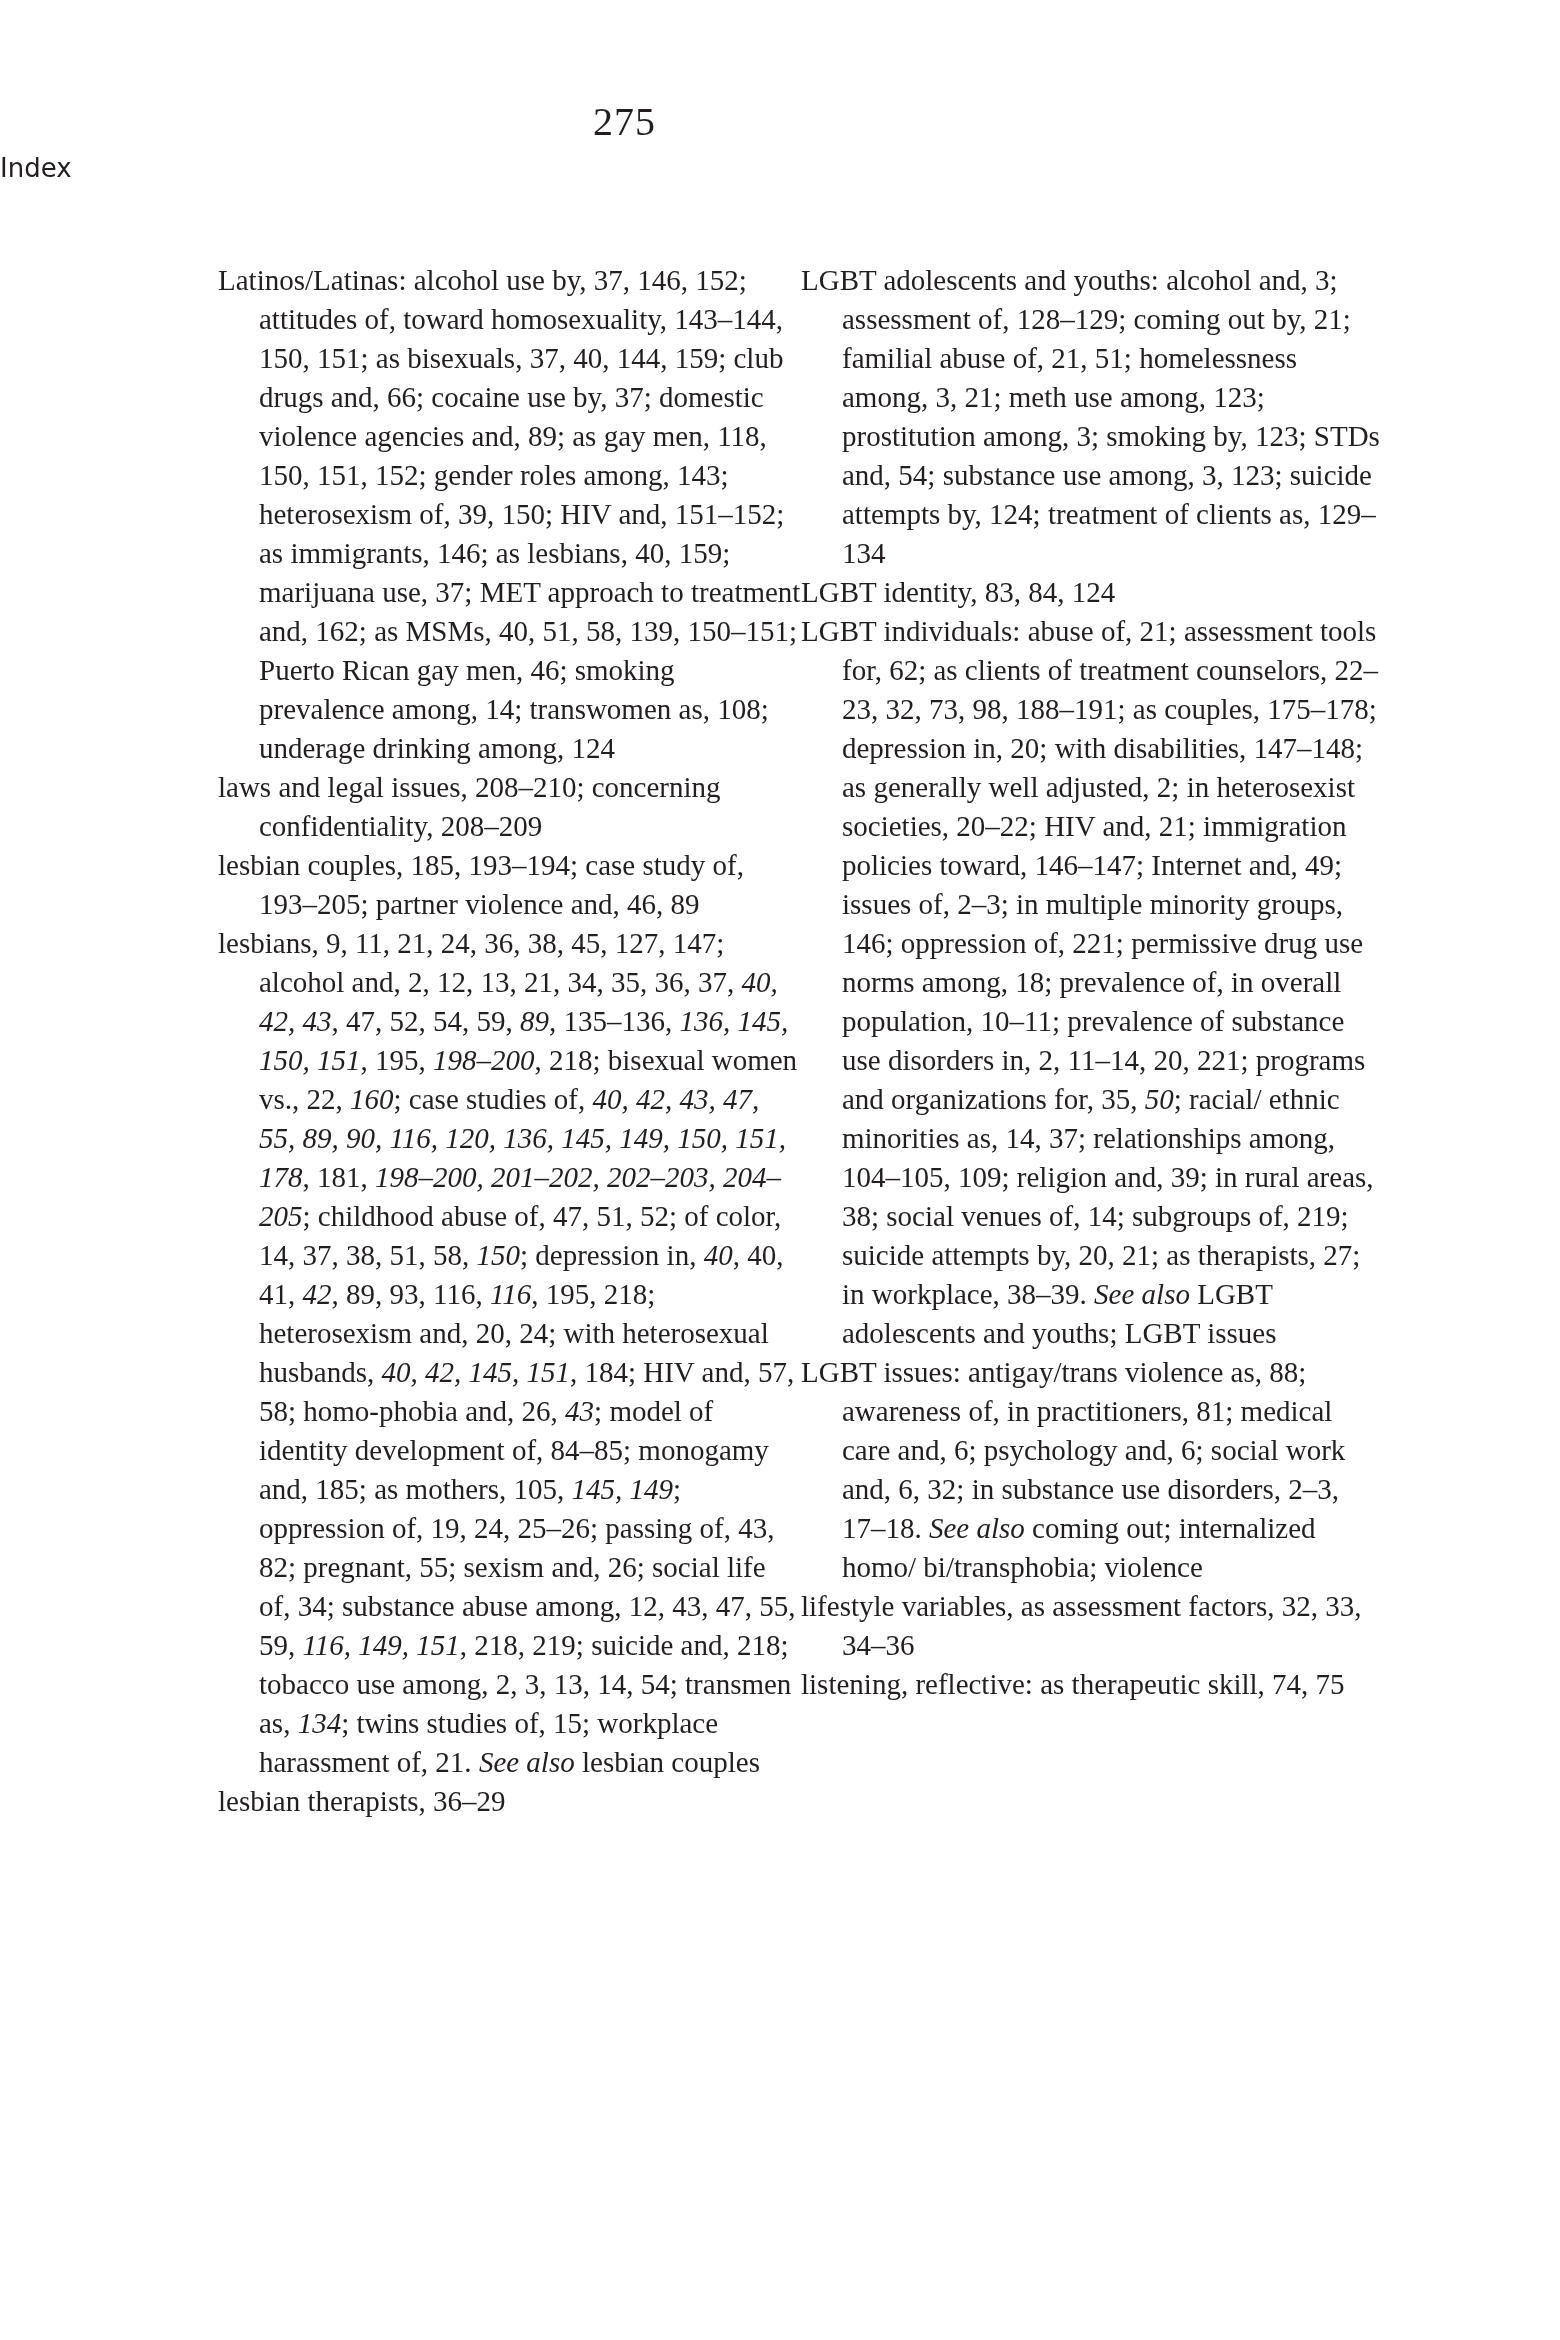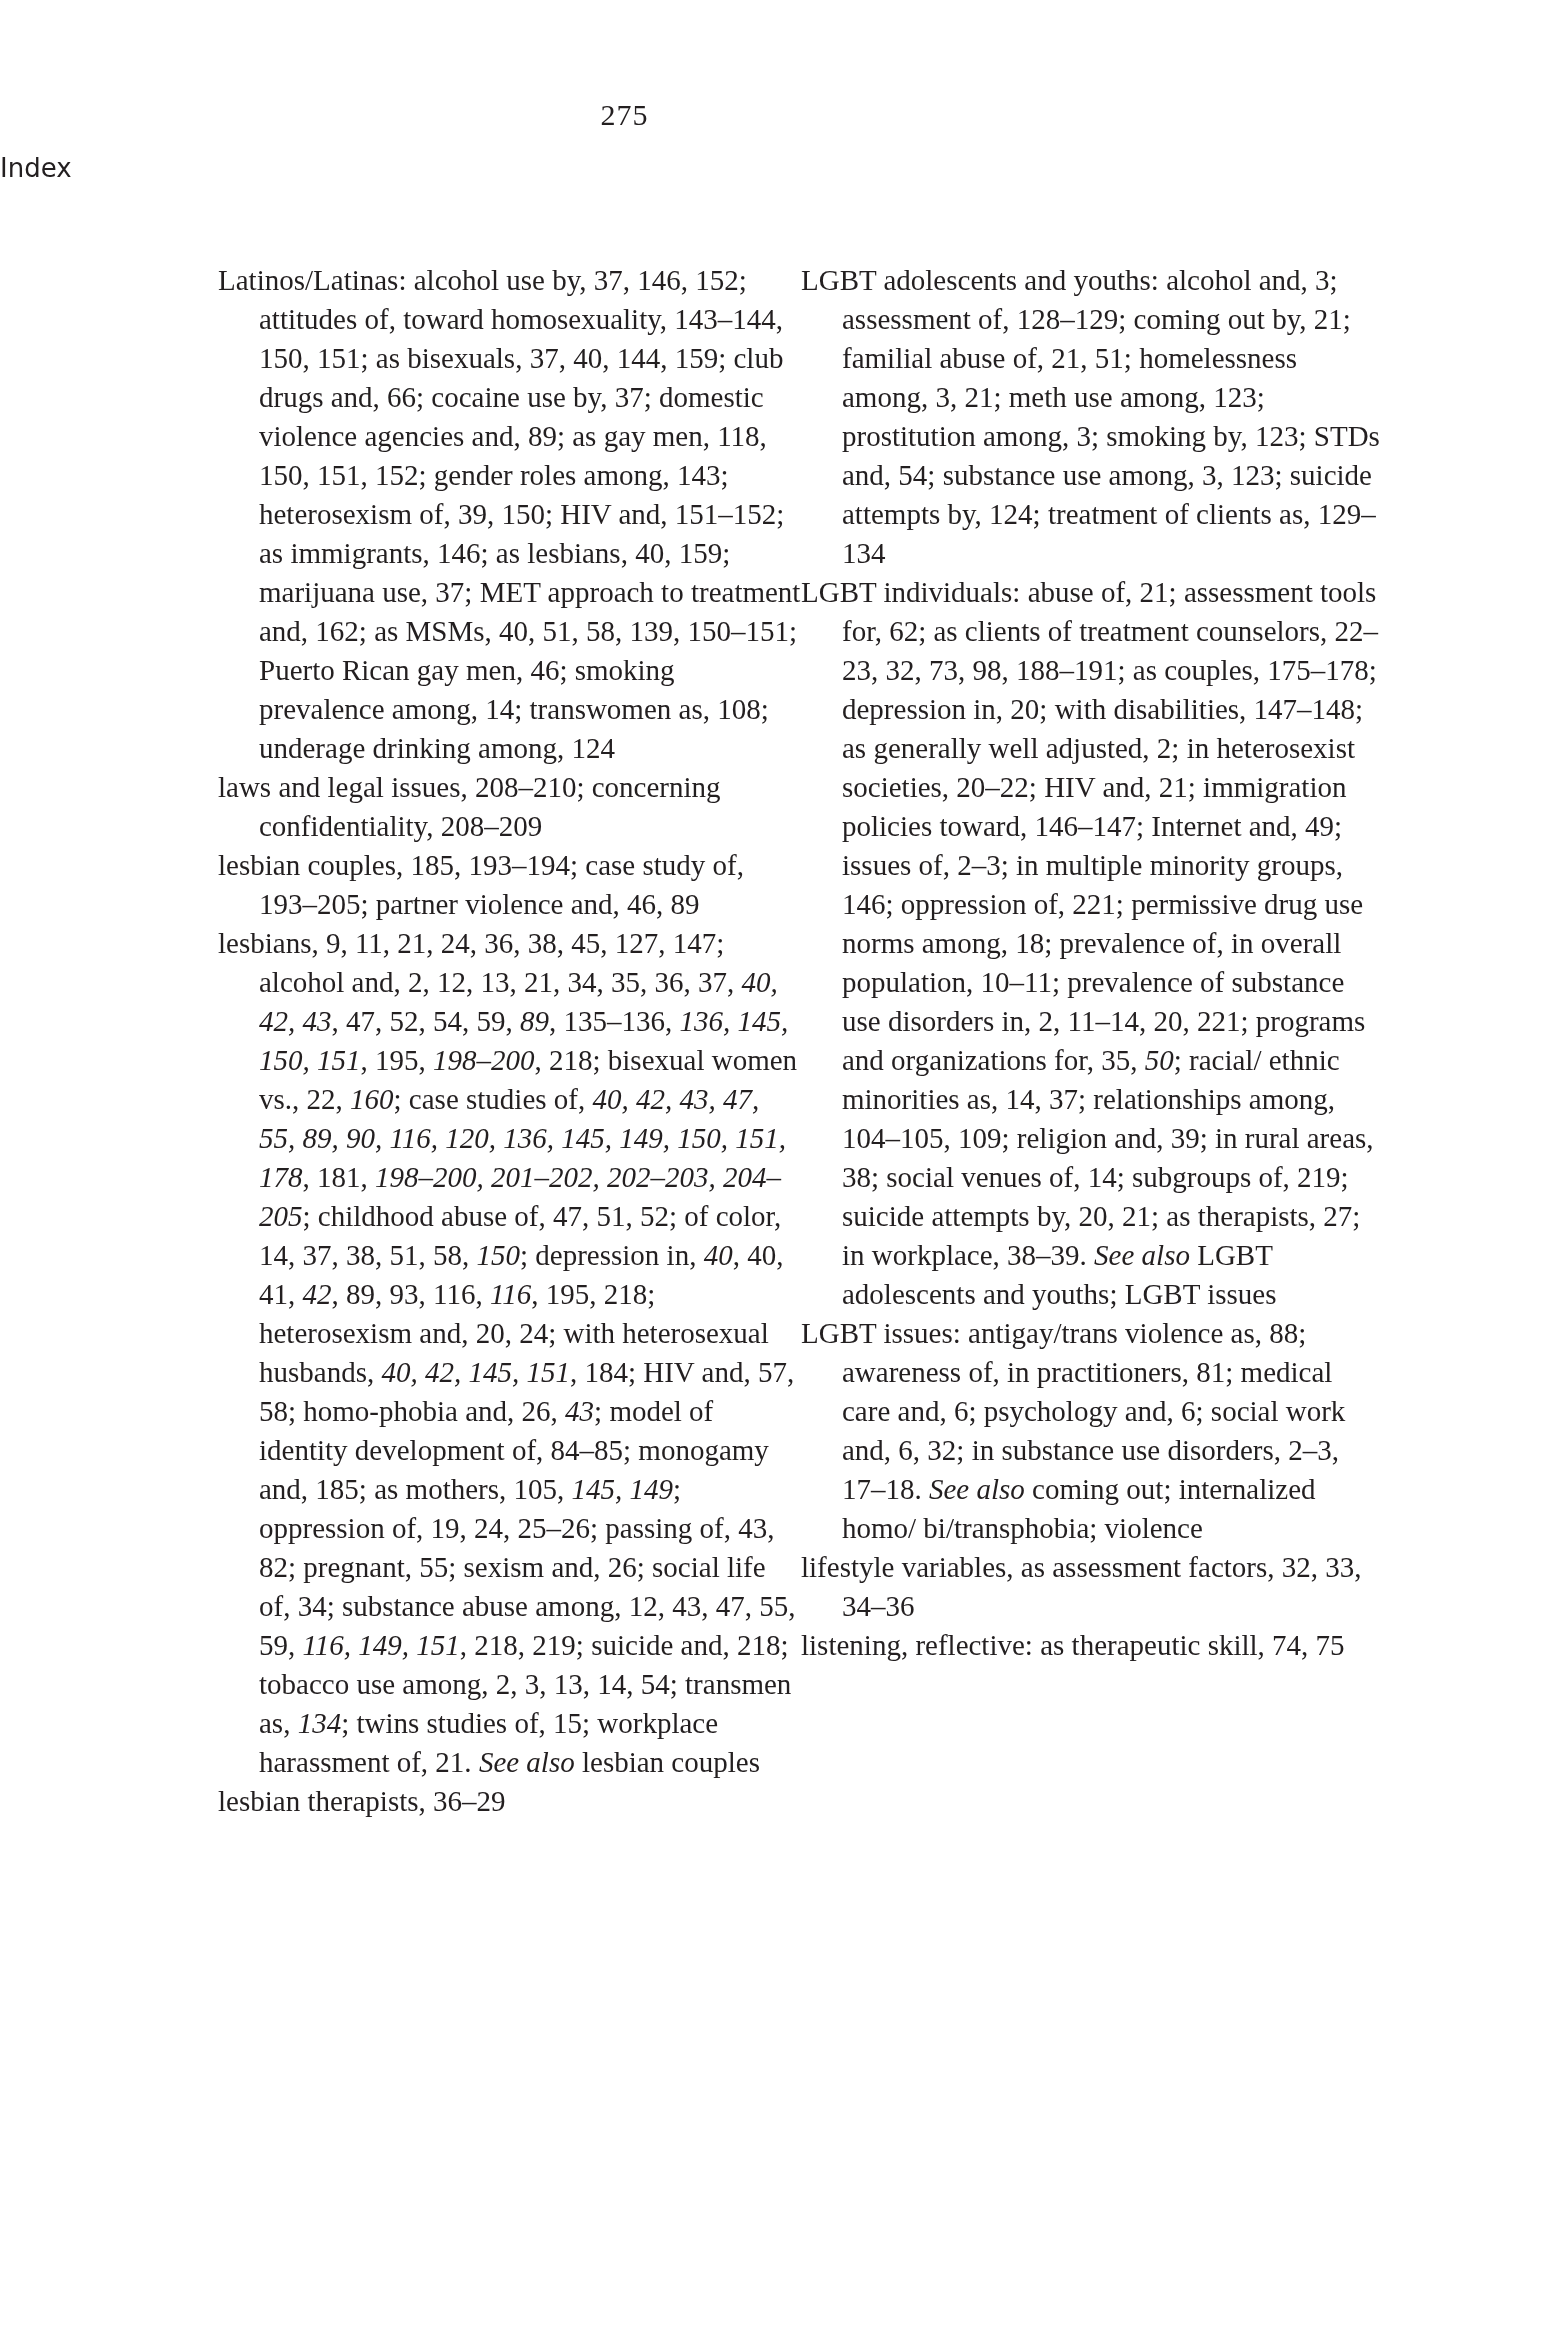--- a/index.html
+++ b/index.html
@@ -3,21 +3,21 @@
 <meta charset="utf-8">
 <style>
   html, body { margin: 0; padding: 0; background: #ffffff; }
   body {
     width: 1561px; height: 2341px; position: relative; overflow: hidden;
     color: #231f20;
     font-family: "Liberation Serif", "DejaVu Serif", serif;
   }
   .page-number {
     position: absolute; top: 98px; left: 0; width: 1249px; text-align: center;
-    font-size: 30px; letter-spacing: 1px;
+    font-size: 40px; letter-spacing: 1px;
   }
   .running-head {
     position: absolute; top: 153px; left: 0; width: 1561px; text-align: left;
     font-family: "DejaVu Sans", "Liberation Sans", sans-serif;
     font-size: 26px;
   }
   .column {
     position: absolute; top: 261px; width: 583px;
     font-size: 29px; line-height: 39px;
   }
@@ -36,18 +36,19 @@
 
 <div class="column col-left">
     <p class="entry"><span>Latinos/Latinas:</span><span> alcohol use by, 37, 146, 152; attitudes of, toward homo­sexuality, 143–144, 150, 151; as bi­sexuals, 37, 40, 144, 159; club drugs and, 66; cocaine use by, 37; domestic violence agencies and, 89; as gay men, 118, 150, 151, 152; gender roles among, 143; heterosexism of, 39, 150; HIV and, 151–152; as immigrants, 146; as lesbians, 40, 159; marijuana use, 37; MET approach to treatment and, 162; as MSMs, 40, 51, 58, 139, 150–151; Puerto Rican gay men, 46; smoking prevalence among, 14; transwomen as, 108; underage drinking among, 124</span></p>
     <p class="entry"><span>laws and legal issues,</span><span> 208–210; concerning confidentiality, 208–209</span></p>
     <p class="entry"><span>lesbian couples,</span><span> 185, 193–194; case study of, 193–205; partner violence and, 46, 89</span></p>
     <p class="entry"><span>lesbians,</span><span> 9, 11, 21, 24, 36, 38, 45, 127, 147; alcohol and, 2, 12, 13, 21, 34, 35, 36, 37, </span><span class="it">40, 42, 43</span><span>, 47, 52, 54, 59, </span><span class="it">89</span><span>, 135–136, </span><span class="it">136, 145, 150, 151</span><span>, 195, </span><span class="it">198–200</span><span>, 218; bisexual women vs., 22, </span><span class="it">160</span><span>; case studies of, </span><span class="it">40, 42, 43, 47, 55, 89, 90, 116, 120, 136, 145, 149, 150, 151, 178</span><span>, 181, </span><span class="it">198–200, 201–202, 202–203, 204–205</span><span>; childhood abuse of, 47, 51, 52; of color, 14, 37, 38, 51, 58, </span><span class="it">150</span><span>; depression in, </span><span class="it">40</span><span>, 40, 41, </span><span class="it">42</span><span>, 89, 93, 116, </span><span class="it">116</span><span>, 195, 218; heterosexism and, 20, 24; with hetero­sexual husbands, </span><span class="it">40, 42, 145, 151</span><span>, 184; HIV and, 57, 58; homo-phobia and, 26, </span><span class="it">43</span><span>; model of identity development of, 84–85; monogamy and, 185; as mothers, 105, </span><span class="it">145, 149</span><span>; oppression of, 19, 24, 25–26; passing of, 43, 82; pregnant, 55; sexism and, 26; social life of, 34; substance abuse among, 12, 43, 47, 55, 59, </span><span class="it">116, 149, 151</span><span>, 218, 219; suicide and, 218; tobacco use among, 2, 3, 13, 14, 54; transmen as, </span><span class="it">134</span><span>; twins studies of, 15; workplace harassment of, 21. </span><span class="it">See also</span><span> lesbian couples</span></p>
     <p class="entry"><span>lesbian therapists,</span><span> 36–29</span></p>
   </div>
 <div class="column col-right">
     <p class="entry"><span>LGBT adolescents and youths:</span><span> alcohol and, 3; assessment of, 128–129; coming out by, 21; familial abuse of, 21, 51; homelessness among, 3, 21; meth use among, 123; prostitution among, 3; smoking by, 123; STDs and, 54; substance use among, 3, 123; suicide attempts by, 124; treatment of clients as, 129–134</span></p>
+    <p class="entry"><span>LGBT identity,</span><span> 83, 84, 124</span></p>
     <p class="entry"><span>LGBT individuals:</span><span> abuse of, 21; assessment tools for, 62; as clients of treatment counselors, 22–23, 32, 73, 98, 188–191; as couples, 175–178; depression in, 20; with disabilities, 147–148; as generally well adjusted, 2; in heterosexist societies, 20–22; HIV and, 21; immigration policies toward, 146–147; Internet and, 49; issues of, 2–3; in multiple minority groups, 146; oppression of, 221; permissive drug use norms among, 18; preva­lence of, in overall population, 10–11; prevalence of substance use dis­orders in, 2, 11–14, 20, 221; programs and organizations for, 35, </span><span class="it">50</span><span>; racial/ ethnic minorities as, 14, 37; relation­ships among, 104–105, 109; religion and, 39; in rural areas, 38; social venues of, 14; subgroups of, 219; suicide attempts by, 20, 21; as therapists, 27; in workplace, 38–39. </span><span class="it">See also</span><span> LGBT adolescents and youths; LGBT issues</span></p>
     <p class="entry"><span>LGBT issues:</span><span> antigay/trans violence as, 88; awareness of, in practitioners, 81; medical care and, 6; psychology and, 6; social work and, 6, 32; in sub­stance use disorders, 2–3, 17–18. </span><span class="it">See also</span><span> coming out; internalized homo/ bi/transphobia; violence</span></p>
     <p class="entry"><span>lifestyle variables,</span><span> as assessment factors, 32, 33, 34–36</span></p>
     <p class="entry"><span>listening, reflective:</span><span> as therapeutic skill, 74, 75</span></p>
   </div>
 
 
 </body></html>

